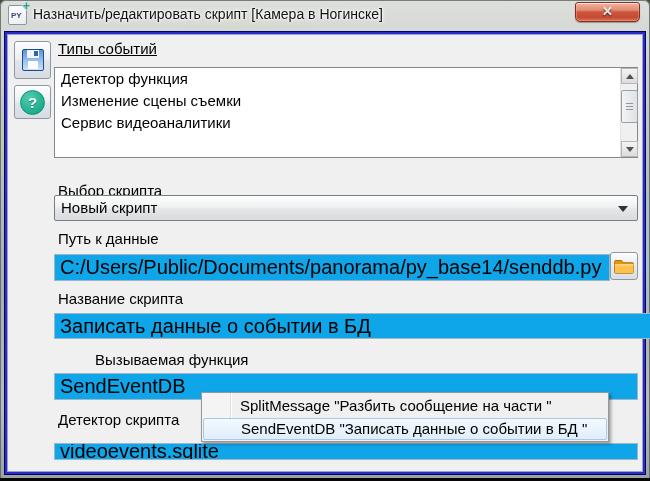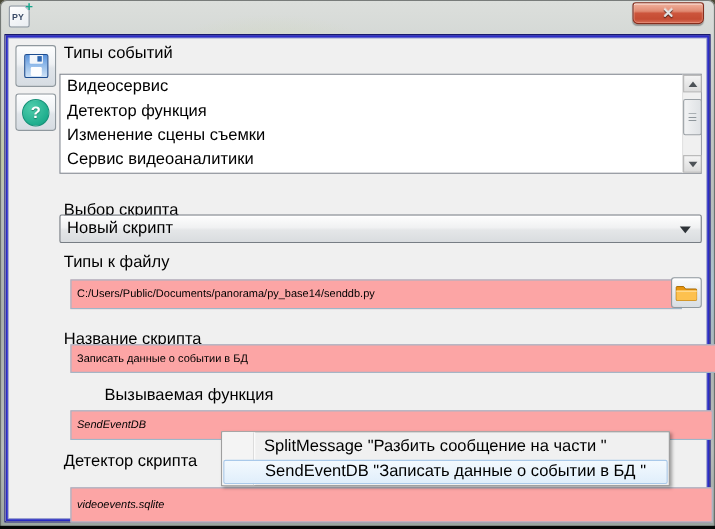--- a/index.html
+++ b/index.html
@@ -75,22 +75,22 @@
 
   
   .combobox{position:absolute;left:45px;top:159px;width:584px;height:26px;border:1px solid #777d84;border-radius:2px;
     background:linear-gradient(180deg,#fefefe 0%,#f0f1f2 45%,#e4e6e8 55%,#d9dcdf 100%);
     box-shadow:inset 0 1px 0 #fff;cursor:pointer;}
   .combo-text{position:absolute;left:6px;top:0;line-height:24px;font-size:15px;color:#000;white-space:nowrap;}
   .combo-arrow{position:absolute;right:9px;top:10px;width:0;height:0;
     border-left:5px solid transparent;border-right:5px solid transparent;border-top:6px solid #2e3338;}
 
   
-  .txt{position:absolute;height:27px;border:1px solid #9db6c8;background:#fca5a5;font-size:10px;color:#000;
-    padding:0 5px;outline:none;margin-left:10px;}
+  .txt{position:absolute;height:27px;border:1px solid #9db6c8;background:#0ea5e9;font-size:20px;color:#000;
+    padding:0 5px;outline:none;}
 
   .folder-btn{position:absolute;left:601px;top:216px;width:28px;height:28px;border:1px solid #8f989e;border-radius:3px;
     background:linear-gradient(180deg,#fcfdfe,#e6eaee 55%,#d8dee3 100%);cursor:pointer;
     display:flex;align-items:center;justify-content:center;box-shadow:inset 0 1px 0 #fff;}
 
   
   .popup{position:absolute;left:192px;top:356px;width:408px;height:50px;background:#f0f0f0;border:1px solid #979797;
     box-shadow:2px 2px 3px rgba(0,0,0,.35);z-index:5;}
   .popup-gutter{position:absolute;left:0;top:0;bottom:0;width:29px;background:#f4f4f4;border-right:1px solid #dcdcdc;
     box-shadow:1px 0 0 #fff;}
@@ -106,80 +106,80 @@
 
 <div id="stage">
   <div class="frame"></div>
 
   <div class="titlebar">
     <div class="app-icon">
       <span class="fold"></span>
       <span class="pytext">PY</span>
       <span class="pyplus">+</span>
     </div>
+    <div class="win-title">Назначить/редактировать скрипт [Камера в Ногинске]</div>
     <div class="close-btn">
       <span class="x">✕</span>
     </div>
   </div>
 
   <div class="dialog">
     <div class="client">
 
       <div class="tool-btn save">
         <div class="floppy">
           <span class="shutter"></span>
           <span class="notch"></span>
           <span class="label"></span>
         </div>
       </div>
       <div class="tool-btn help">
         <div class="help-circle">?</div>
       </div>
 
-      <div class="fld-label" style="top:4px;">Типы событий</div>
+      <div class="fld-label" style="top:4px;text-decoration:underline;">Типы событий</div>
       <div class="listbox">
-        <div class="list-item">Видеосервис</div>
         <div class="list-item">Детектор функция</div>
         <div class="list-item">Изменение сцены съемки</div>
         <div class="list-item">Сервис видеоаналитики</div>
         <div class="scrollbar">
           <div class="sb-btn up">
             <span class="tri-up"></span>
           </div>
           <div class="sb-thumb"></div>
           <div class="sb-btn down">
             <span class="tri-down"></span>
           </div>
         </div>
       </div>
 
       <div class="fld-label" style="top:146px;text-decoration:underline;">Выбор скрипта</div>
       <div class="combobox">
         <span class="combo-text">Новый скрипт</span>
         <span class="combo-arrow"></span>
       </div>
 
-      <div class="fld-label" style="top:194px;">Типы к файлу</div>
+      <div class="fld-label" style="top:194px;">Путь к данные</div>
       <input class="txt" style="left: 45px; top: 218px; width: 556px;" value="C:/Users/Public/Documents/panorama/py_base14/senddb.py">
       <div class="folder-btn">
         <svg width="20" height="16" viewBox="0 0 20 16">
           <path d="M1.5 2.5h6l1.8 2.2h9.2a.9.9 0 01.9.9V14a1.2 1.2 0 01-1.2 1.2H1.8A1.2 1.2 0 01.6 14V3.4a1 1 0 011-.9z" fill="#e8950e" stroke="#a86c06" stroke-width="0.9"></path>
           <path d="M.9 6.2h18.5v7.7a1.2 1.2 0 01-1.2 1.2H2.1A1.2 1.2 0 01.9 13.9z" fill="#fdc14f"></path>
           <path d="M.9 6.2h18.5v1.3H.9z" fill="#ffd98c"></path>
         </svg>
       </div>
 
-      <div class="fld-label" style="top:264px;text-align:center;">Название скрипта</div>
+      <div class="fld-label" style="top:254px;text-align:center;">Название скрипта</div>
       <input class="txt" style="left: 45px; top: 277px; width: 600px; height: 26px;" value="Записать данные о событии в БД">
 
       <div class="fld-label" style="top:315px;margin-left:37px;">Вызываемая функция</div>
-      <input class="txt" style="left: 45px; top: 337px; width: 584px; font-style: italic;" value="SendEventDB">
+      <input class="txt" style="left: 45px; top: 337px; width: 584px;" value="SendEventDB">
 
       <div class="fld-label" style="top:375px;">Детектор скрипта</div>
-      <input class="txt" style="left: 45px; top: 407px; width: 584px; height: 32px; font-style: italic;" value="videoevents.sqlite">
+      <input class="txt" style="left: 45px; top: 407px; width: 584px; height: 17px;" value="videoevents.sqlite">
 
       <div class="popup">
         <div class="popup-gutter"></div>
         <div class="popup-item first">SplitMessage "Разбить сообщение на части "</div>
         <div class="popup-item second selected">SendEventDB "Записать данные о событии в БД "</div>
       </div>
 
     </div>
   </div>
 

